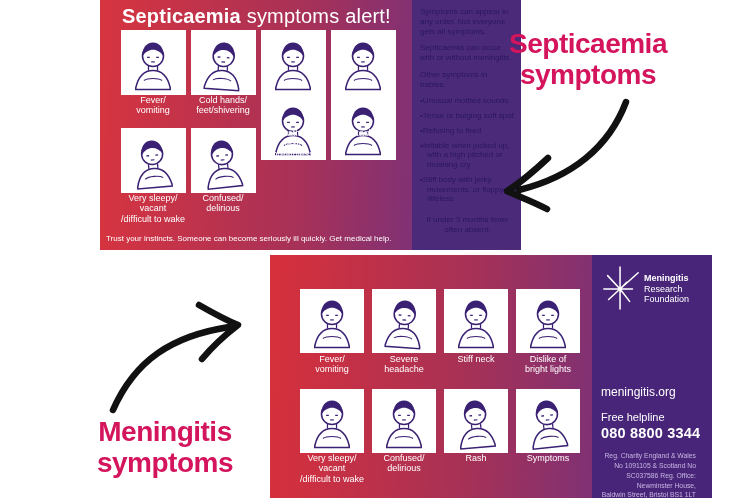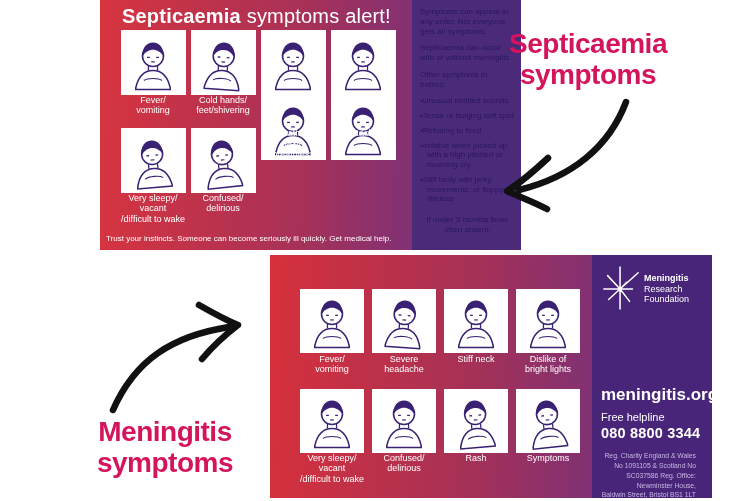--- a/index.html
+++ b/index.html
@@ -73,21 +73,21 @@
 
   
   .men-panel {
     position: absolute; right: 0; top: 0; width: 120px; height: 100%;
     background: #482578; color: #fff;
   }
   .mrf-logo { position: absolute; left: 8px; top: 8px; display: flex; align-items: center; }
   .mrf-logo svg { width: 42px; height: 52px; }
   .logo-text { font-size: 9px; line-height: 1.18; margin-left: 2px; }
   .logo-text .l0 { font-weight: 700; }
-  .website-text { position: absolute; left: 9px; top: 130px; font-size: 17px; font-weight: 700; }
+  .website-text { position: absolute; left: 9px; top: 130px; font-size: 12px; font-weight: 400; }
   .helpline-label { position: absolute; left: 9px; top: 156px; font-size: 11px; }
   .helpline-number { position: absolute; left: 9px; top: 170px; font-size: 14.5px; font-weight: 700; letter-spacing: .2px; }
   .registration-text {
     position: absolute; right: 16px; top: 196px; width: 96px;
     font-size: 6.8px; line-height: 1.45; text-align: right; color: #c6b5e2;
   }
   .registration-text span { display: block; }
 
   
   .pink-label {

